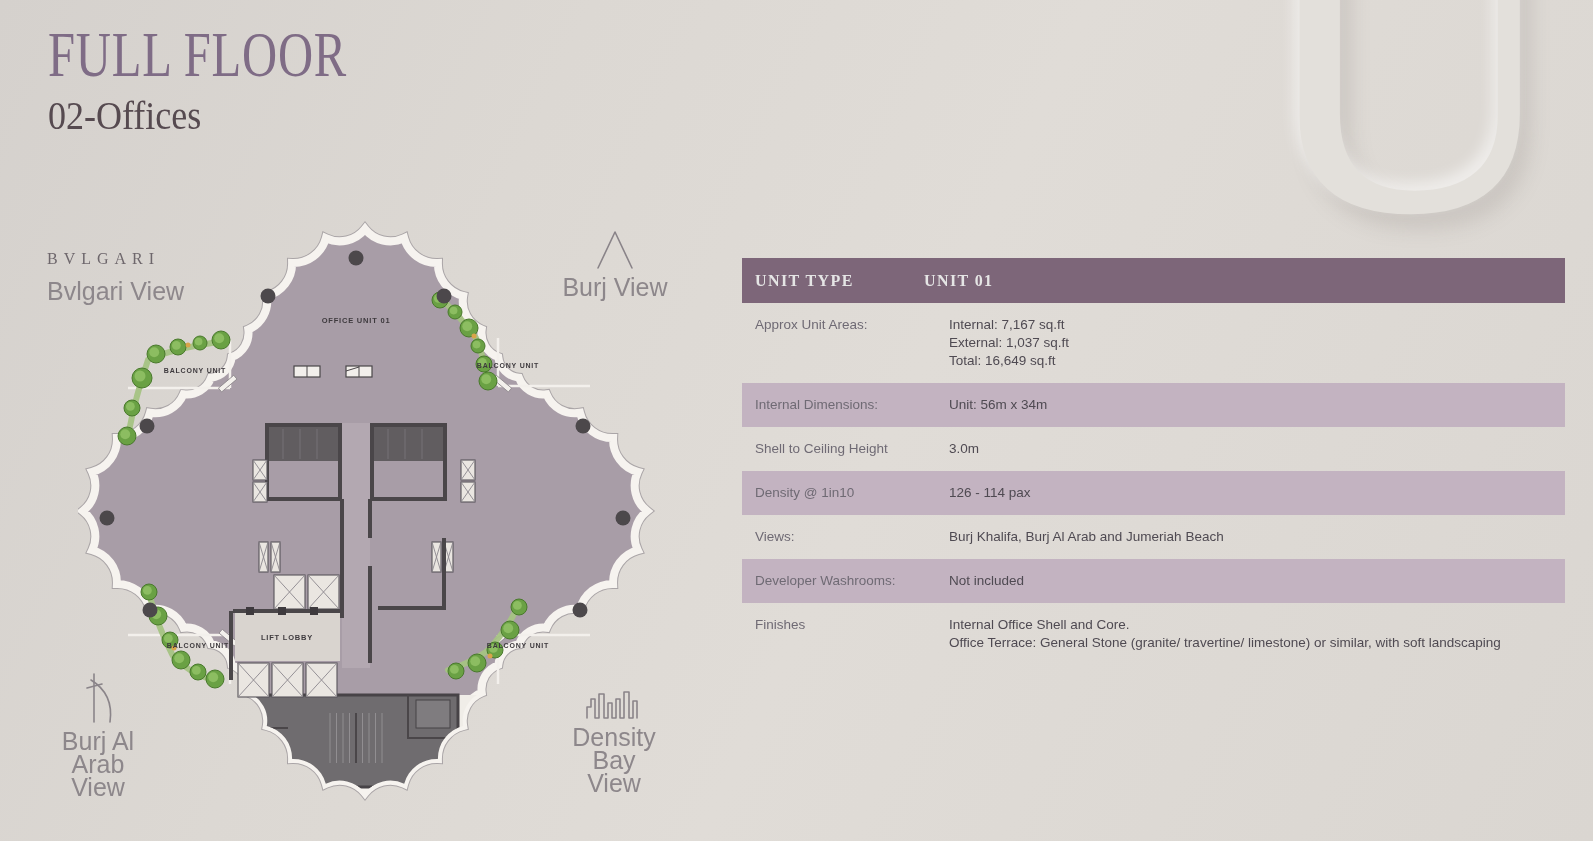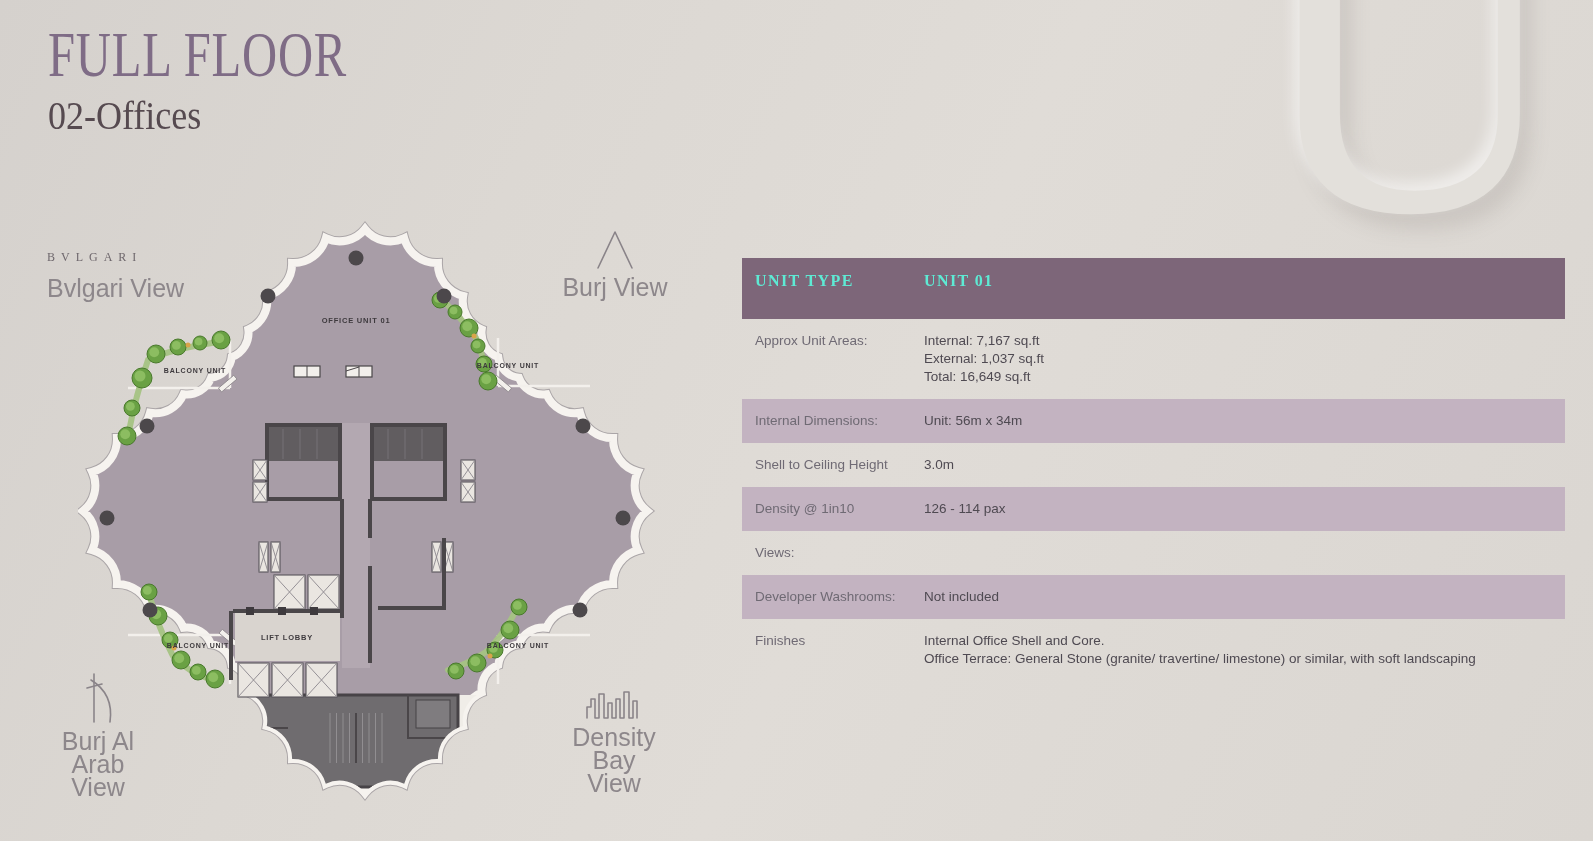--- a/index.html
+++ b/index.html
@@ -28,21 +28,21 @@
   }
   .title2{
     position:absolute;left:48px;top:92px;
     font-family:"Liberation Serif", serif;
     font-size:40px;color:#564a50;
     transform:scaleX(.9);transform-origin:left top;white-space:nowrap;
   }
   
   .viewlabel{position:absolute;color:#8d878b;font-size:25px;line-height:23px;text-align:center;}
   .brand{position:absolute;left:47px;top:250px;}
-  .brand .brandname{font-family:"Liberation Serif", serif;font-size:12px;letter-spacing:6px;color:#6e676c;}
+  .brand .brandname{font-family:"Liberation Serif", serif;font-size:16px;letter-spacing:6px;color:#6e676c;}
   .brand .brandview{font-size:25px;color:#8d878b;margin-top:9px;}
   .icon-svg{display:block;margin:0 auto 6px auto;}
   .icon-stroke{stroke:#8a8489;stroke-width:1.6;fill:none;stroke-linecap:round;stroke-linejoin:round;}
   
   .floor-fill{fill:var(--floor);stroke:var(--band);stroke-width:8;}
   .floor-rim{fill:none;stroke:#aaa5a7;stroke-width:10;}
   .wall{stroke:var(--wall);fill:none;}
   .wall4{stroke-width:4;}
   .wall2{stroke-width:2;}
   .lift{fill:#eae6e1;stroke:#57535a;stroke-width:1.1;}
@@ -52,28 +52,28 @@
   .hedge{stroke:#a5c383;stroke-width:6;fill:none;stroke-linecap:round;opacity:.95;}
   .bush-o{fill:#6aa144;stroke:#49792c;stroke-width:1;}
   .bush-i{fill:#8cbd61;}
   .flower{fill:#d9a44a;}
   .whitewall{stroke:#f3f0ec;stroke-width:2.5;fill:none;}
   
   .spec{position:absolute;left:742px;top:258px;width:823px;}
   .spec-header{
     height:45px;background:var(--header-bg);
     display:grid;grid-template-columns:169px 1fr;align-items:center;
-    padding:0 14px 16px 13px;
+    padding:0 14px 0 13px;
     font-family:"Liberation Serif", serif;font-weight:bold;
-    font-size:16px;letter-spacing:1.4px;color:#5eead4;
+    font-size:16px;letter-spacing:1.4px;color:#e5e5e5;
   }
   .spec-row{
     display:grid;grid-template-columns:169px 1fr;
     padding:13px 14px 13px 13px;
-    font-size:13.5px;line-height:18px;
+    font-size:13.5px;line-height:18px;gap:25px;
   }
   .spec-row.shaded{background:var(--shade-bg);}
   .cell-label{color:#6f6a74;}
   .cell-value{color:#4f4a52;white-space:pre-line;padding-right:20px;}
 </style>
 </head>
 <body>
 
 <div class="page">
 
@@ -291,20 +291,21 @@
         <div class="spec-row">
           <div class="cell-label">Shell to Ceiling Height</div>
           <div class="cell-value">3.0m</div>
         </div>
         <div class="spec-row shaded">
           <div class="cell-label">Density @ 1in10</div>
           <div class="cell-value">126 - 114 pax</div>
         </div>
         <div class="spec-row">
           <div class="cell-label">Views:</div>
+          <div class="cell-value">Burj Khalifa, Burj Al Arab and Jumeriah Beach</div>
         </div>
         <div class="spec-row shaded">
           <div class="cell-label">Developer Washrooms:</div>
           <div class="cell-value">Not included</div>
         </div>
         <div class="spec-row">
           <div class="cell-label">Finishes</div>
           <div class="cell-value">Internal Office Shell and Core.
 Office Terrace: General Stone (granite/ travertine/ limestone) or similar, with soft landscaping</div>
         </div>

